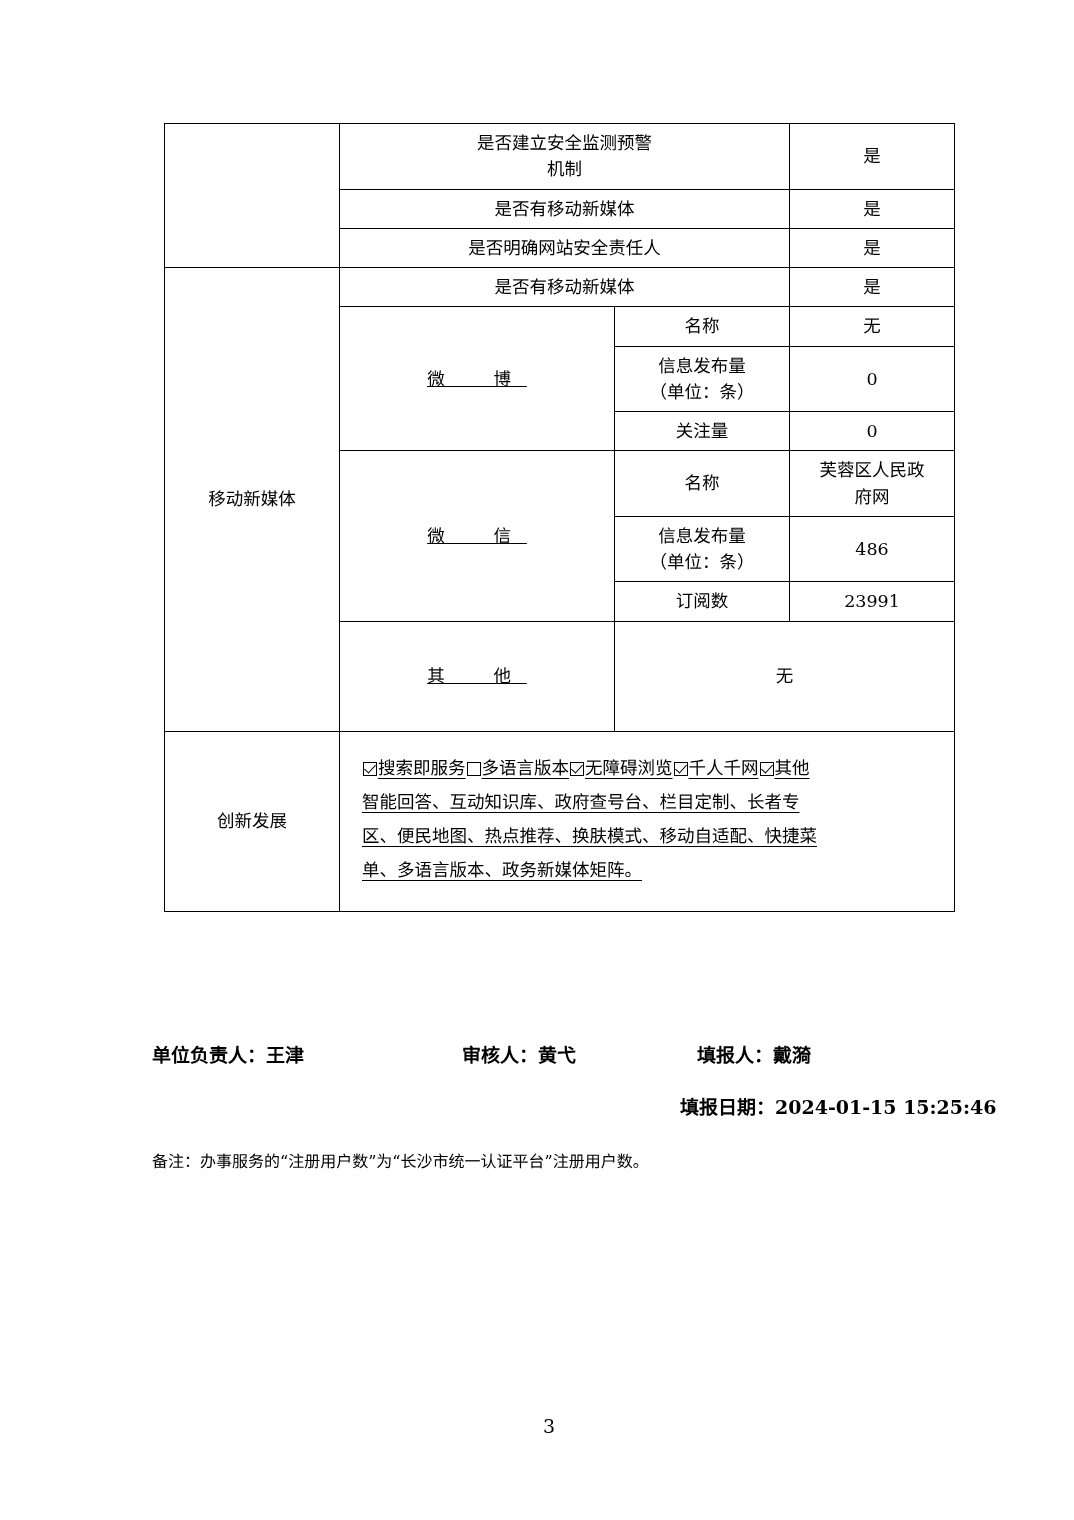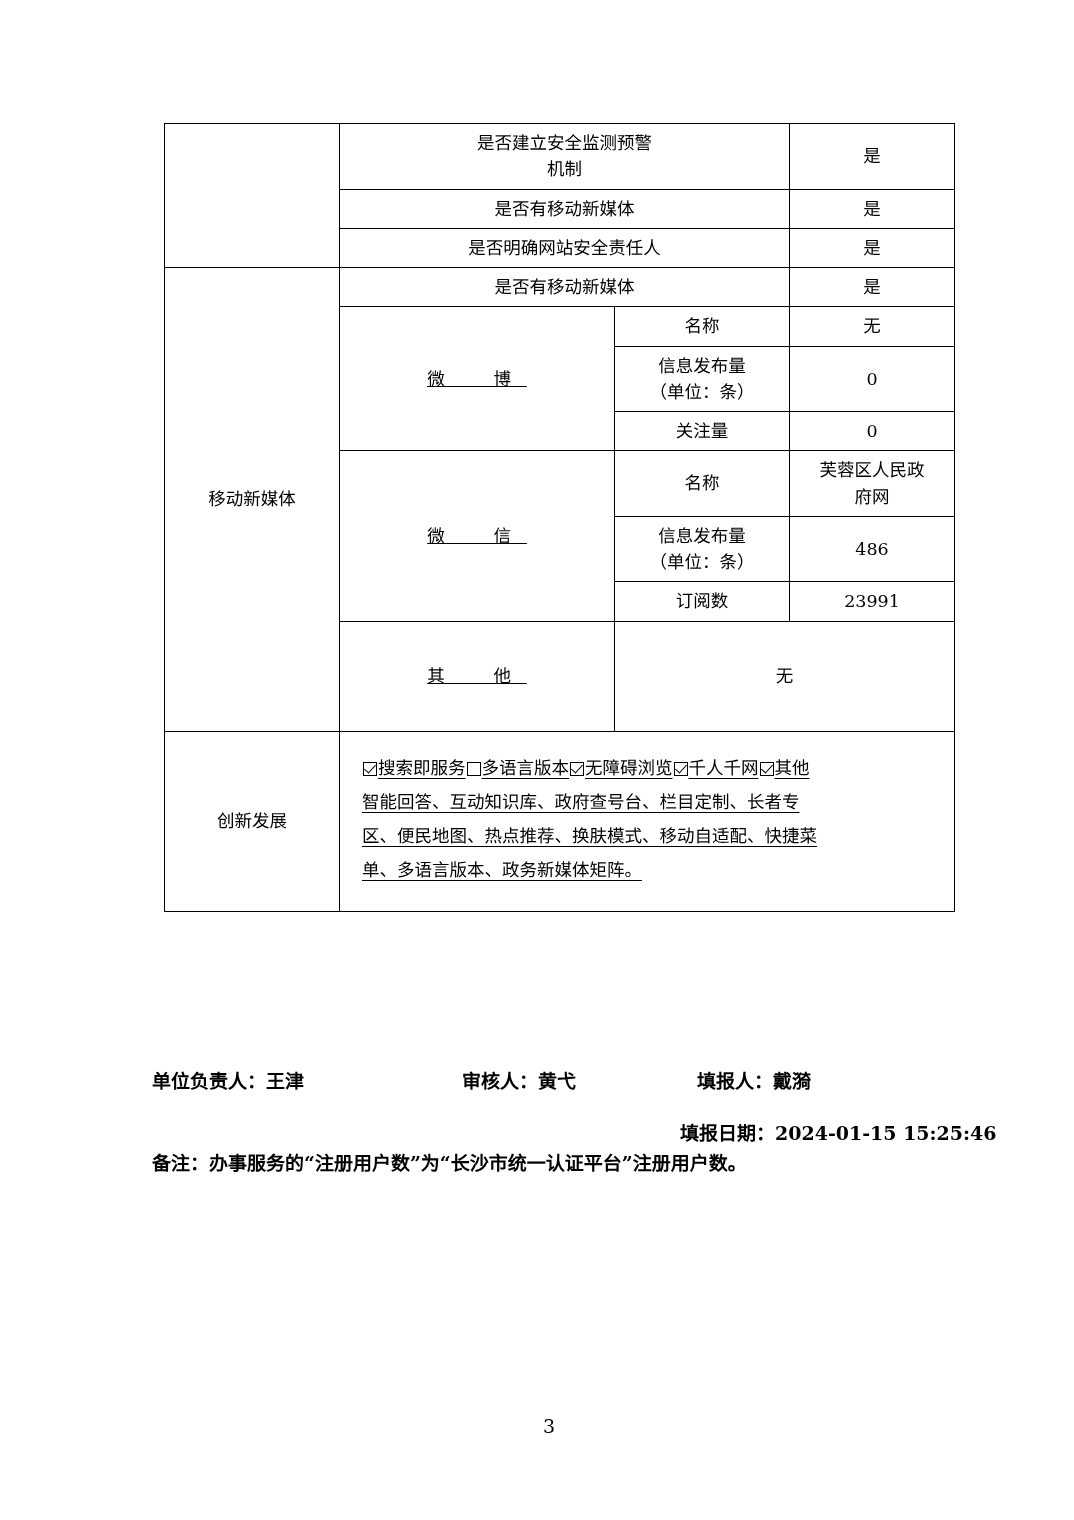--- a/index.html
+++ b/index.html
@@ -92,27 +92,27 @@
     width: 860px;
     font-size: 19px;
     font-weight: bold;
     font-family: "DejaVu Serif", "Liberation Serif", serif;
   }
   .sign-row {
     position: relative;
     height: 52px;
     white-space: nowrap;
   }
-  .sign-row span { position: absolute; top: 0; margin-top: 26px; }
+  .sign-row span { position: absolute; top: 0; }
   .note {
     position: absolute;
     left: 140px;
     top: 1148px;
-    font-size: 19px;
-    font-weight: bold;
+    font-size: 16px;
+    font-weight: normal;
     white-space: nowrap;
   }
   .page-number {
     position: absolute;
     left: 0;
     top: 1415px;
     width: 1074px;
     text-align: center;
     font-size: 19px;
     font-family: "DejaVu Serif", "Liberation Serif", serif;

